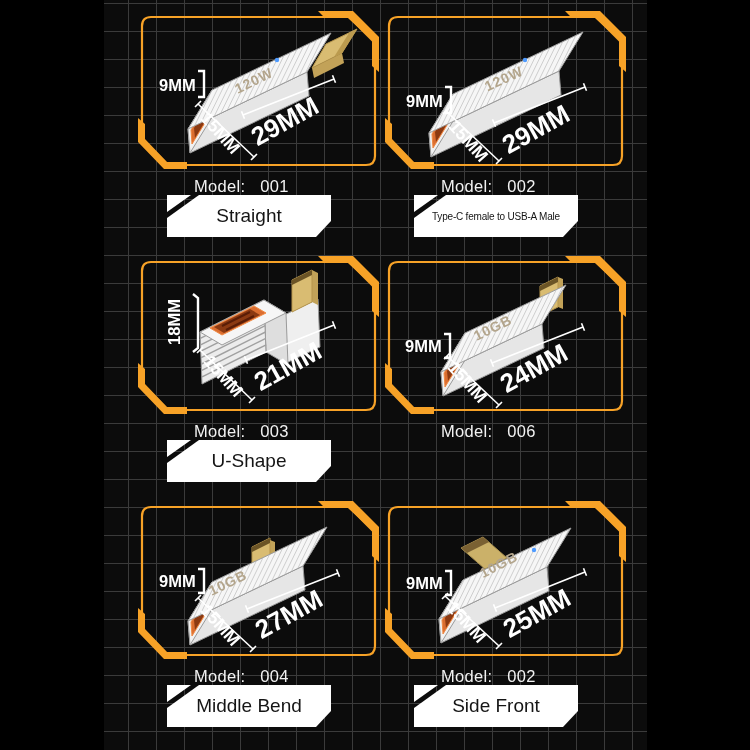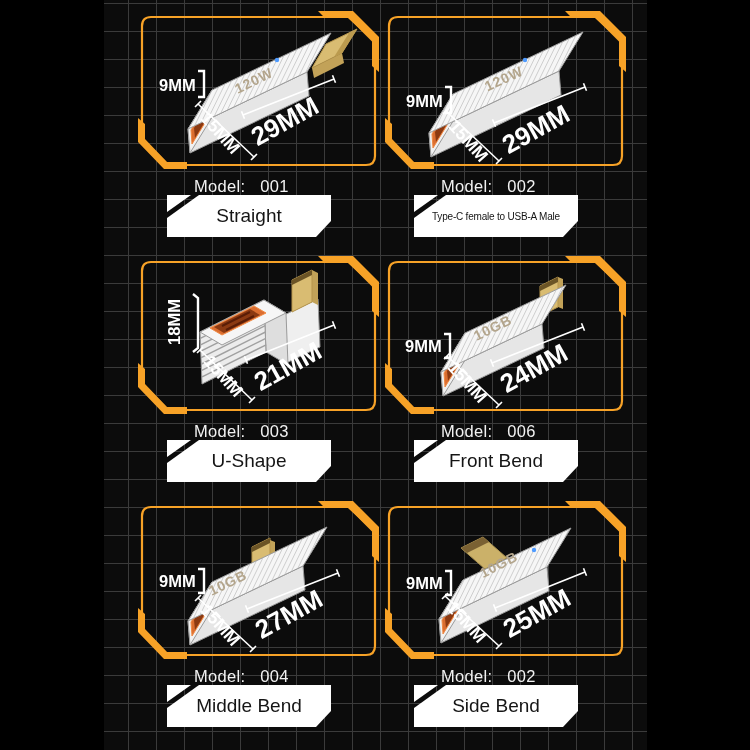--- a/index.html
+++ b/index.html
@@ -230,26 +230,20 @@
         <text class="dim" transform="translate(74,124) rotate(48)" text-anchor="middle" font-size="17.5">15MM</text>
         <path class="dimline" d="M103 101 L194 65"></path>
         <path class="dimline" d="M101.5 97.3 L104.5 104.7 M192.5 61.3 L195.5 68.7"></path>
         <text class="dim" transform="translate(149,114) rotate(-29)" text-anchor="middle" font-size="26">24MM</text>
       </g>
     </svg>
     <div class="model-row">
       <span>Model:</span>
       <span>006</span>
     </div>
-    <div class="name-box">
-      <div class="name-wedge"></div>
-      <div class="name-main">
-        <span class="name-text">Front Bend</span>
-      </div>
-    </div>
   </div>
 
   <div class="panel pos5">
     <svg class="frame" viewBox="0 0 247 170">
       <path d="M16 7 L214 7 L240 33 L240 146 Q240 155 231 155 L33 155 L7 129 L7 16 Q7 7 16 7 Z" fill="none" stroke="#F7A227" stroke-width="2.2"></path>
       <polygon fill="#F7A227" points="183,1 218,1 244,27 244,62 237,56 237,30 213,8 190,8"></polygon>
       <polygon fill="#F7A227" points="3,108 3,132 29,159 52,159 52,152 32,152 10,129 10,114"></polygon>
     </svg>
     <svg class="art" viewBox="0 0 233 148">
       <defs>
@@ -331,18 +325,18 @@
         <text class="dim" transform="translate(152,114) rotate(-29)" text-anchor="middle" font-size="26">25MM</text>
       </g>
     </svg>
     <div class="model-row">
       <span>Model:</span>
       <span>002</span>
     </div>
     <div class="name-box">
       <div class="name-wedge"></div>
       <div class="name-main">
-        <span class="name-text">Side Bend</span>
+        <span class="name-text">Side Front</span>
       </div>
     </div>
   </div>
 
 </div>
 
 </body></html>

